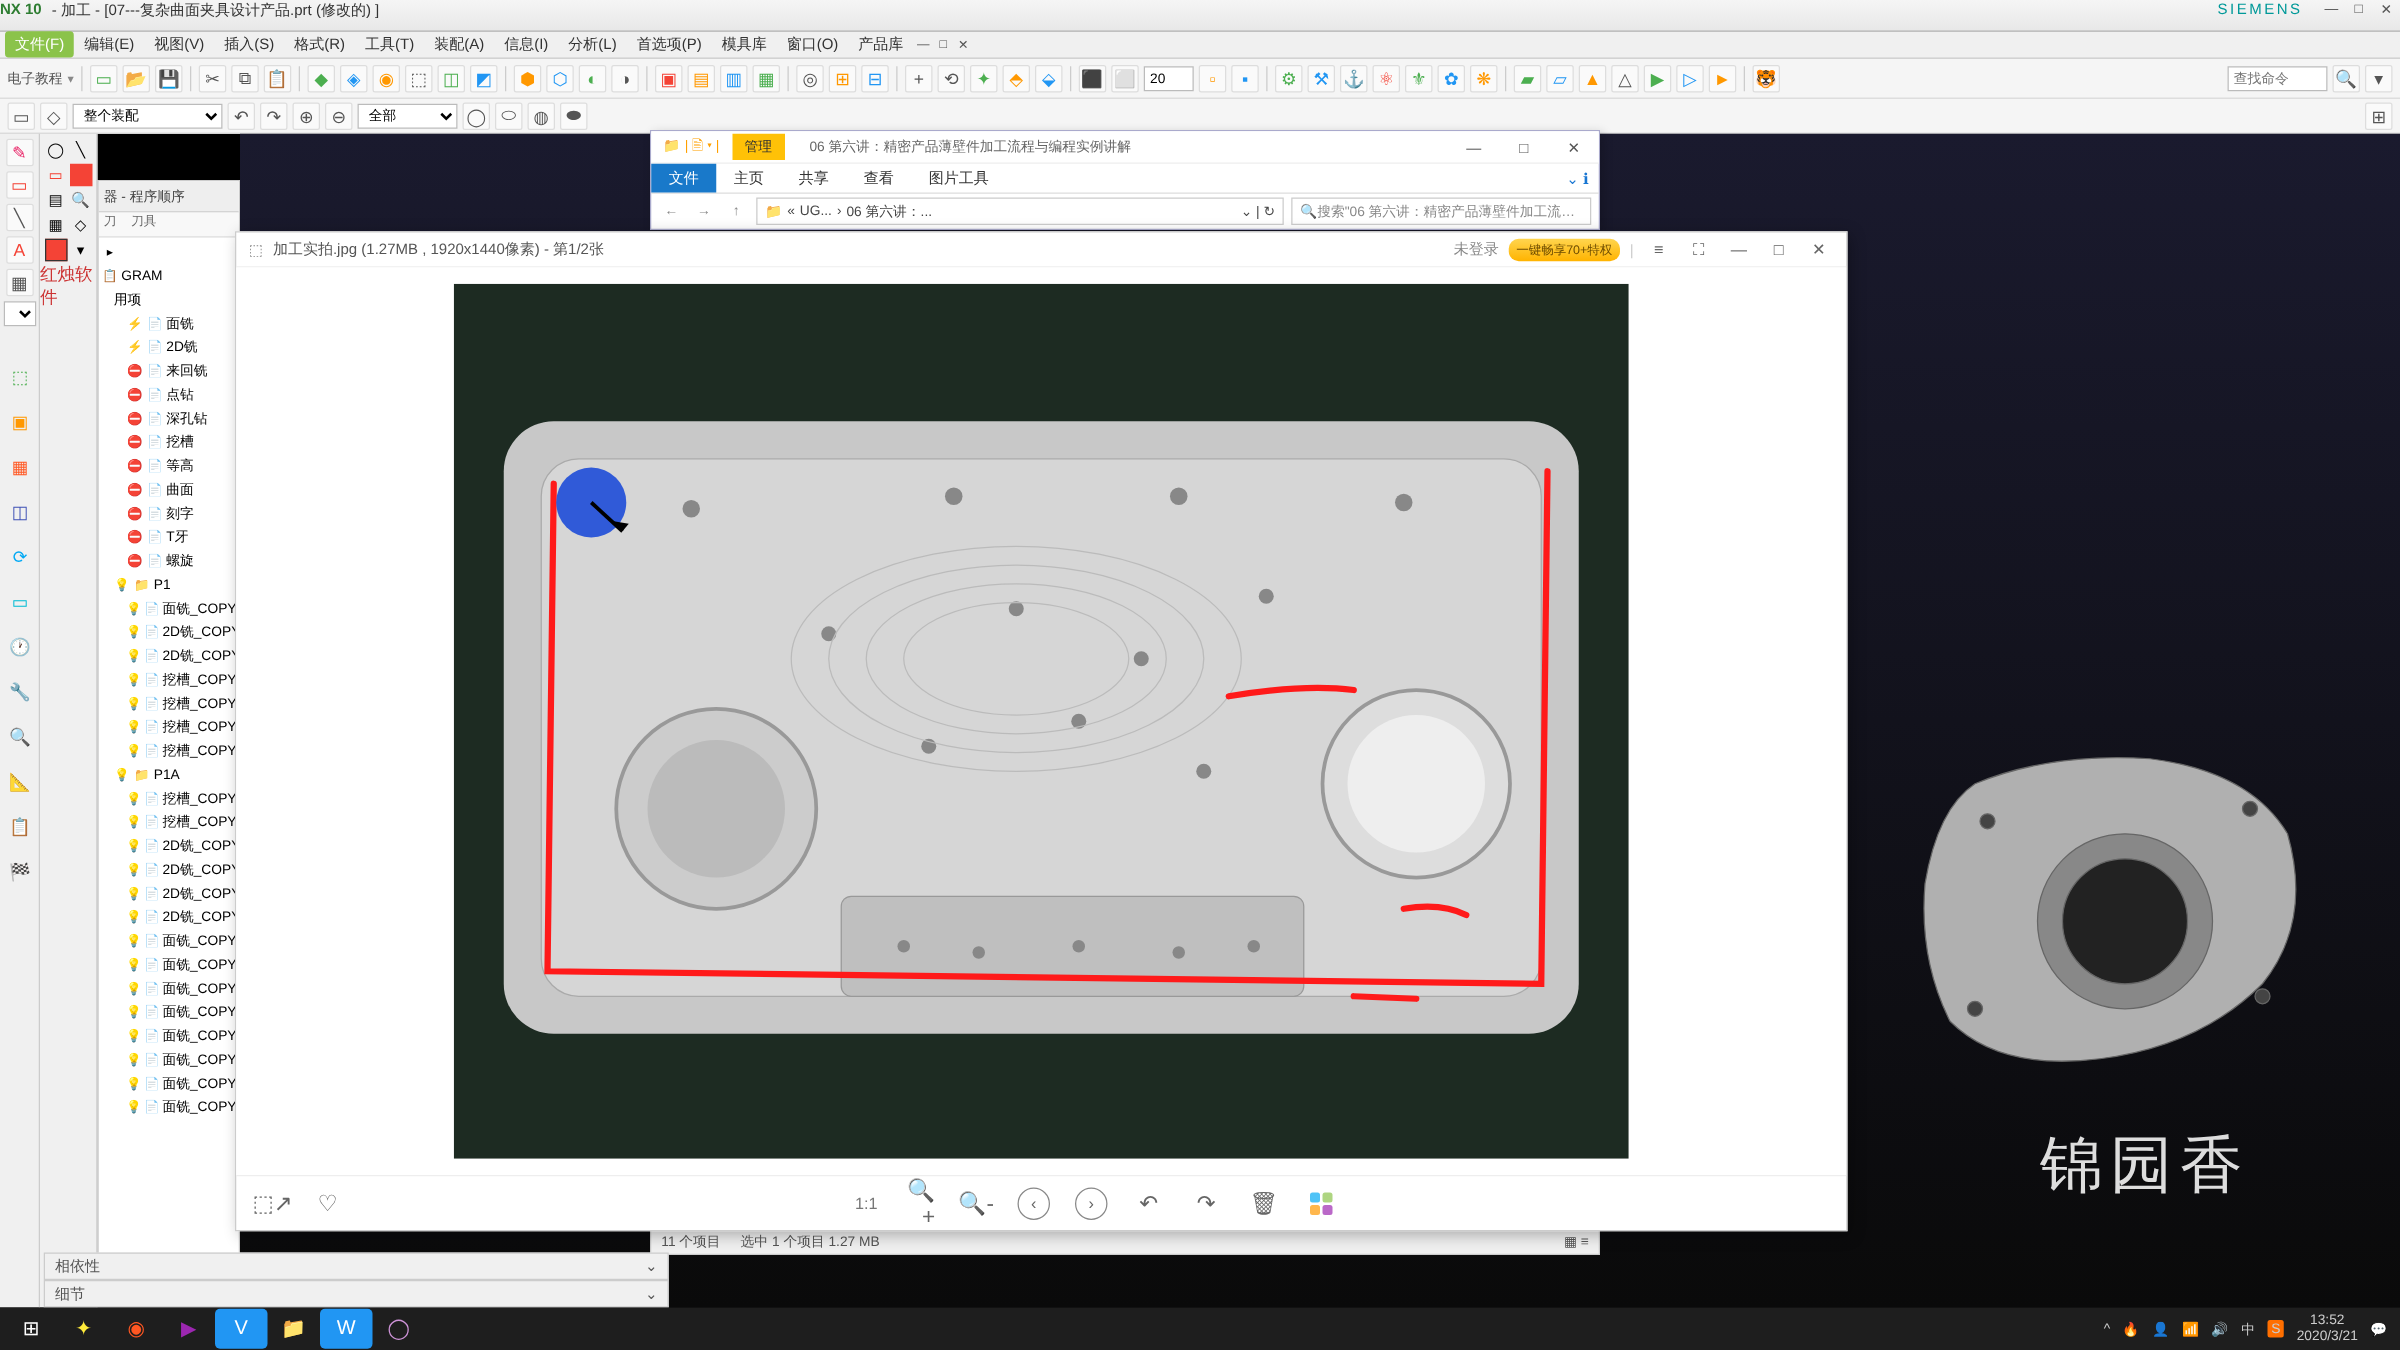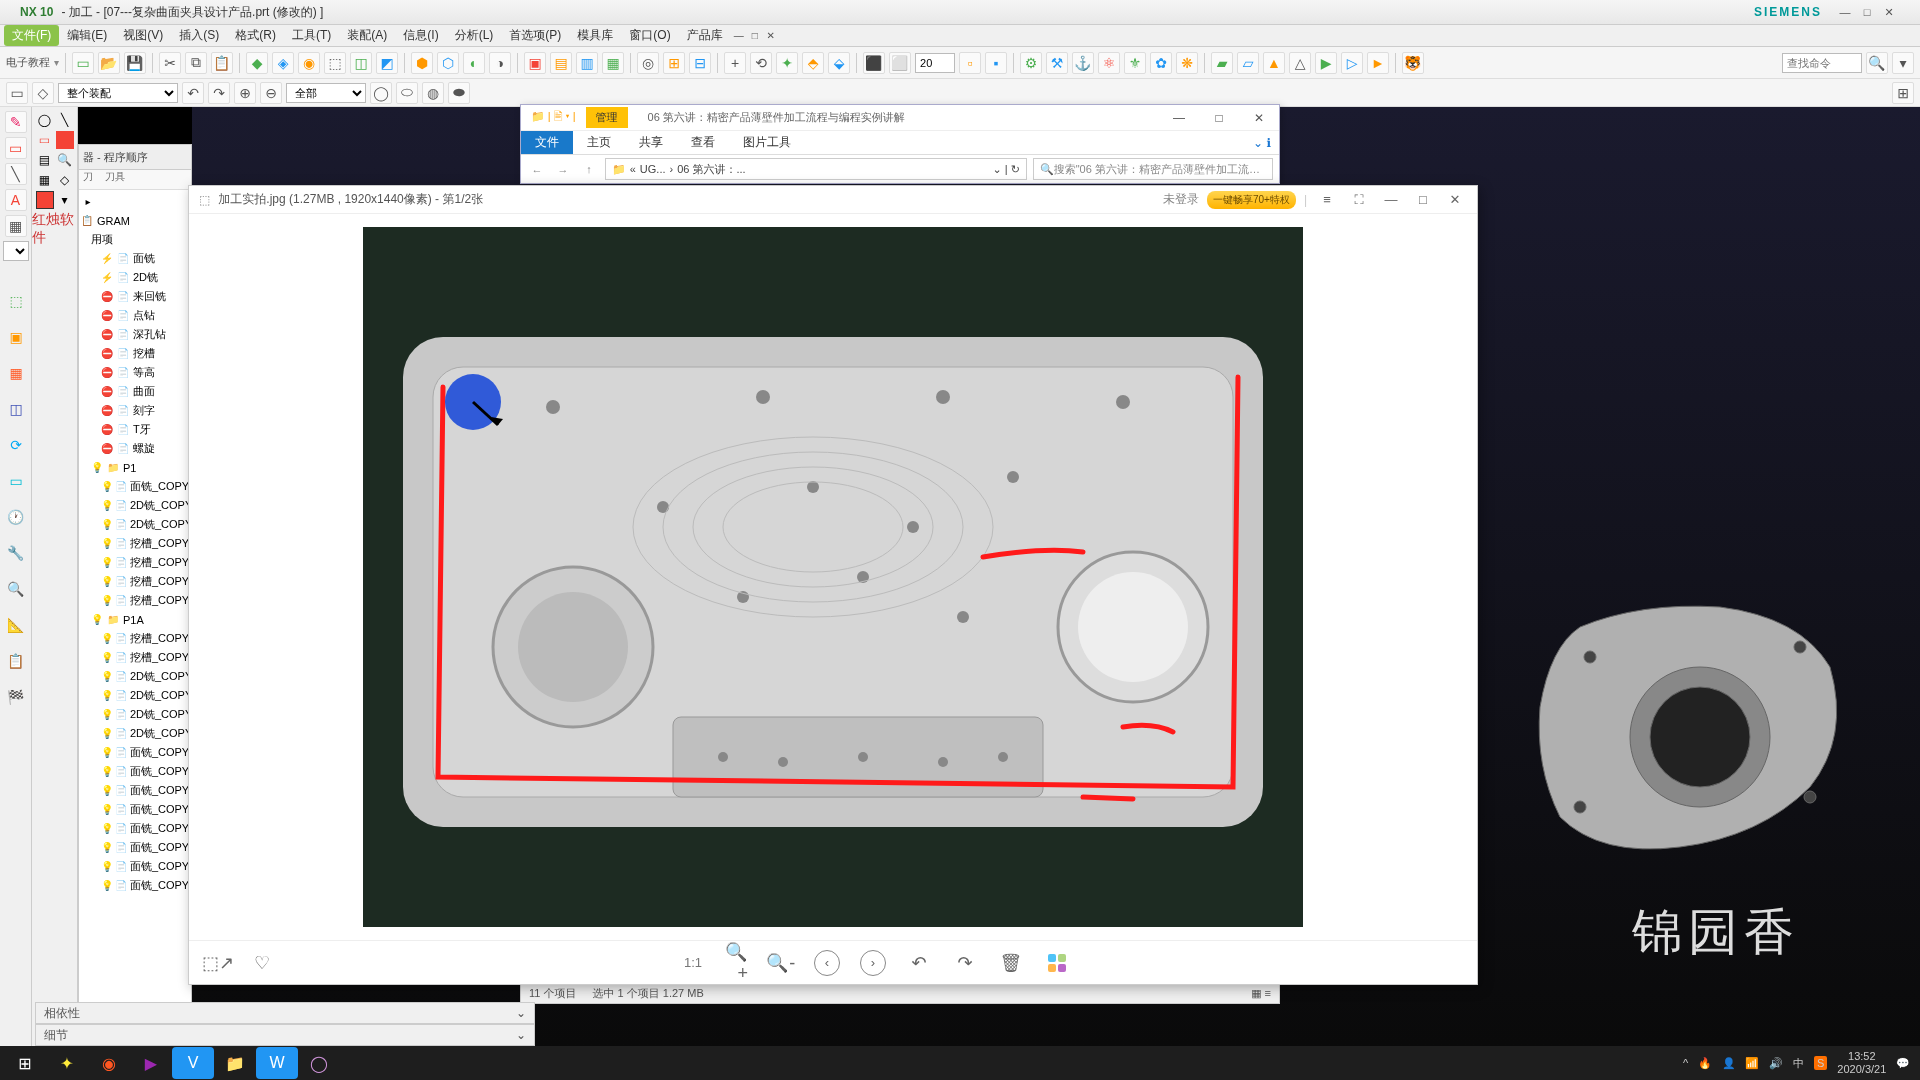--- a/index.html
+++ b/index.html
@@ -1,22 +1,22 @@
 <!DOCTYPE html>
 <html><head>
 <meta charset="utf-8">
 <style>
 * { margin: 0; padding: 0; box-sizing: border-box; font-family: "Microsoft YaHei", Arial, sans-serif; }
 body { width: 1920px; height: 1080px; background: #000; overflow: hidden; position: relative; }
 
 
-.nx-title { position: absolute; top:0; left:0; right:0; height: 25px; background: linear-gradient(#f5f5f5,#e8e8e8); display:flex; align-items:center; padding:0 20px; font-size:12px; color:#333; border-bottom:1px solid #ccc; }
+.nx-title { position: absolute; top:0; left:0; right:0; height: 25px; background: linear-gradient(#f5f5f5,#e8e8e8); display:flex; padding:0 0; font-size:12px; color:#333; border-bottom:1px solid #ccc; }
 .nx-title .brand { color:#2e7d32; font-weight:bold; margin-right:8px; }
 .nx-title .spacer { flex:1; }
-.nx-title .siemens { color:#009999; font-weight:bold; letter-spacing:2px; margin-right:12px; }
+.nx-title .siemens { color:#009999; font-weight:normal; letter-spacing:2px; margin-right:12px; }
 .nx-title .winbtn { width:18px; height:14px; margin:0 2px; display:inline-flex; align-items:center; justify-content:center; font-size:11px; color:#555; }
 
 
 .nx-menu { position:absolute; top:25px; left:0; right:0; height:22px; background:#f0f0f0; display:flex; align-items:center; padding:0 4px; font-size:12px; border-bottom:1px solid #ccc; }
 .nx-menu .mitem { padding:2px 8px; color:#333; }
 .nx-menu .mitem.first { background:#8bc34a; color:#fff; border-radius:3px; }
 .nx-menu .mwinbtn { width:16px; height:14px; display:inline-flex; align-items:center; justify-content:center; font-size:10px; color:#555; }
 
 
 .nx-toolbar1 { position:absolute; top:47px; left:0; right:0; height:32px; background:#f5f5f5; display:flex; align-items:center; padding:0 6px; gap:4px; border-bottom:1px solid #ddd; }

